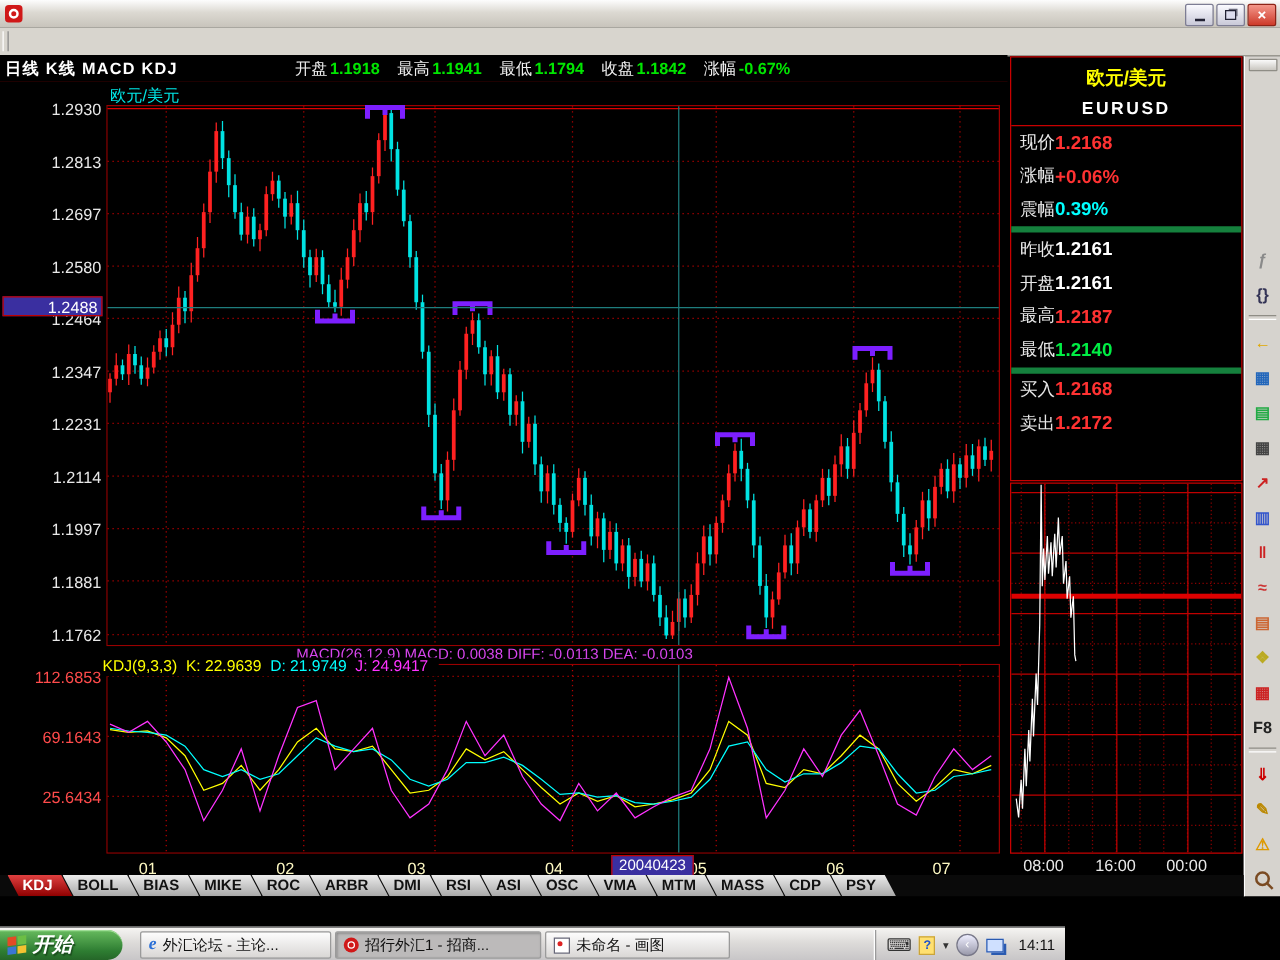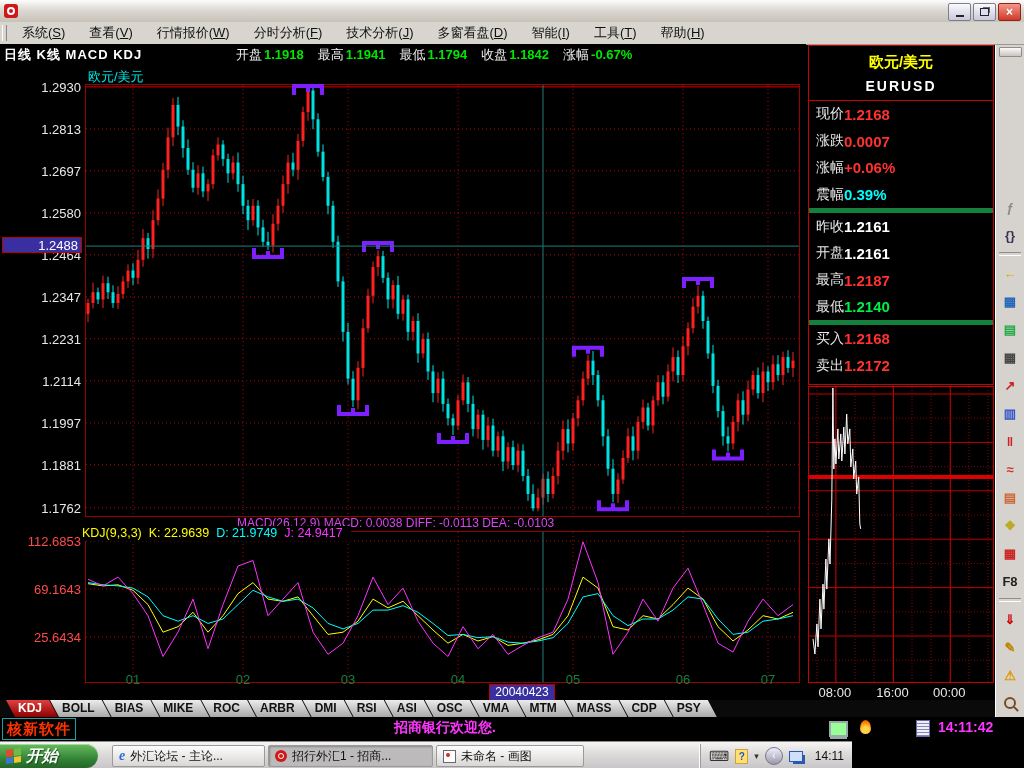--- a/index.html
+++ b/index.html
@@ -38,21 +38,21 @@
   .ytick{position:absolute;left:2px;width:79px;text-align:right;font-size:13px;color:#e8e8e8;}
   .ktick{position:absolute;left:2px;width:79px;text-align:right;font-size:13px;color:#ff4b4b;}
   .price-tag{position:absolute;left:2px;top:172px;width:80px;height:16px;line-height:16px;
     background:#3a2fa0;border:1px solid #c00000;color:#fff;font-size:13px;text-align:right;padding-right:3px;box-sizing:border-box;}
   svg.panel{position:absolute;display:block;}
   .macd-clip{position:absolute;left:237px;top:452px;width:560px;height:10px;overflow:hidden;
     font-size:12px;line-height:13px;color:#d946ef;white-space:nowrap;}
   .kdj-label{position:absolute;left:82px;top:461px;height:15px;line-height:15px;background:#000;
     font-size:12.5px;white-space:nowrap;padding-right:8px;z-index:3;}
   .kdj-label .ky{color:#ffff00;}.kdj-label .kd{color:#00ffff;}.kdj-label .kj{color:#ff33ff;}
-  .xtick{position:absolute;top:607px;width:44px;text-align:center;font-size:13px;color:#15803d;}
+  .xtick{position:absolute;top:622px;width:44px;font-size:13px;color:#fef9c3;}
   .date-tag{position:absolute;left:489px;top:619px;width:64px;height:15px;line-height:15px;
     background:#3a2fa0;border:1px solid #c00000;color:#fff;font-size:12px;text-align:center;}
   
   .quote-panel{position:absolute;left:808px;top:45px;width:186px;height:340px;background:#000;
     border:1px solid #c80000;box-sizing:border-box;}
   .qp-title{margin-top:7px;text-align:center;font-size:15px;font-weight:bold;color:#ffff00;}
   .qp-symbol{margin-top:6px;text-align:center;font-size:14px;font-weight:bold;color:#fff;letter-spacing:2px;
     padding-bottom:6px;border-bottom:1px solid #c80000;}
   .q-row{display:flex;align-items:center;height:26.8px;padding:0 7px;}
   .q-row.sep{border-bottom:5px solid #15803d;}
@@ -136,31 +136,20 @@
         </div>
       <div class="winbtn">
           <span class="rest-glyph"></span>
         </div>
       <div class="winbtn close">×</div>
     </div>
   </div>
 
   <div class="menubar">
     <div class="menugrip"></div>
-    <div id="menu-items" style="display:flex;">
-        <div class="menu-item">系统(<u>S</u>)</div>
-        <div class="menu-item">查看(<u>V</u>)</div>
-        <div class="menu-item">行情报价(<u>W</u>)</div>
-        <div class="menu-item">分时分析(<u>F</u>)</div>
-        <div class="menu-item">技术分析(<u>J</u>)</div>
-        <div class="menu-item">多窗看盘(<u>D</u>)</div>
-        <div class="menu-item">智能(<u>I</u>)</div>
-        <div class="menu-item">工具(<u>T</u>)</div>
-        <div class="menu-item">帮助(<u>H</u>)</div>
-      </div>
   </div>
 
   <div class="infobar">
     <div class="info-mode">日线 K线 MACD KDJ</div>
     <div id="info-fields" style="display:flex;align-items:center;">
         <div class="info-field">开盘</div>
         <div class="info-val">1.1918</div>
         <div class="info-field">最高</div>
         <div class="info-val">1.1941</div>
         <div class="info-field">最低</div>
@@ -547,24 +536,20 @@
 
   <div class="quote-panel">
     <div class="qp-title">欧元/美元</div>
     <div class="qp-symbol">EURUSD</div>
     <div id="quote-rows">
         <div class="q-row">
           <div class="q-label">现价</div>
           <div class="q-value" style="color: rgb(255, 50, 50);">1.2168</div>
         </div>
         <div class="q-row">
-          <div class="q-label">涨跌</div>
-          <div class="q-value" style="color: rgb(255, 50, 50);">0.0007</div>
-        </div>
-        <div class="q-row">
           <div class="q-label">涨幅</div>
           <div class="q-value" style="color: rgb(255, 50, 50);">+0.06%</div>
         </div>
         <div class="q-row sep">
           <div class="q-label">震幅</div>
           <div class="q-value" style="color: rgb(0, 255, 255);">0.39%</div>
         </div>
         <div class="q-row">
           <div class="q-label">昨收</div>
           <div class="q-value" style="color: rgb(255, 255, 255);">1.2161</div>
@@ -667,28 +652,20 @@
         <div class="tab">ASI</div>
         <div class="tab">OSC</div>
         <div class="tab">VMA</div>
         <div class="tab">MTM</div>
         <div class="tab">MASS</div>
         <div class="tab">CDP</div>
         <div class="tab">PSY</div>
       </div>
     </div>
 
-  <div class="status-bar">
-    <div class="brand-box">核新软件</div>
-    <div class="marquee">招商银行欢迎您.</div>
-    <div class="sb-pc"></div>
-    <div class="sb-flame"></div>
-    <div class="sb-doc"></div>
-    <div class="sb-time">14:11:42</div>
-  </div>
 
   <div class="taskbar">
     <div class="start-btn">
       <span class="flag">
         <i style="background:#e24b26;"></i>
           <i style="background:#6cbe45;"></i>
         <i style="background:#3b76d2;"></i>
           <i style="background:#f3c231;"></i>
       </span>
       <span>开始</span>

